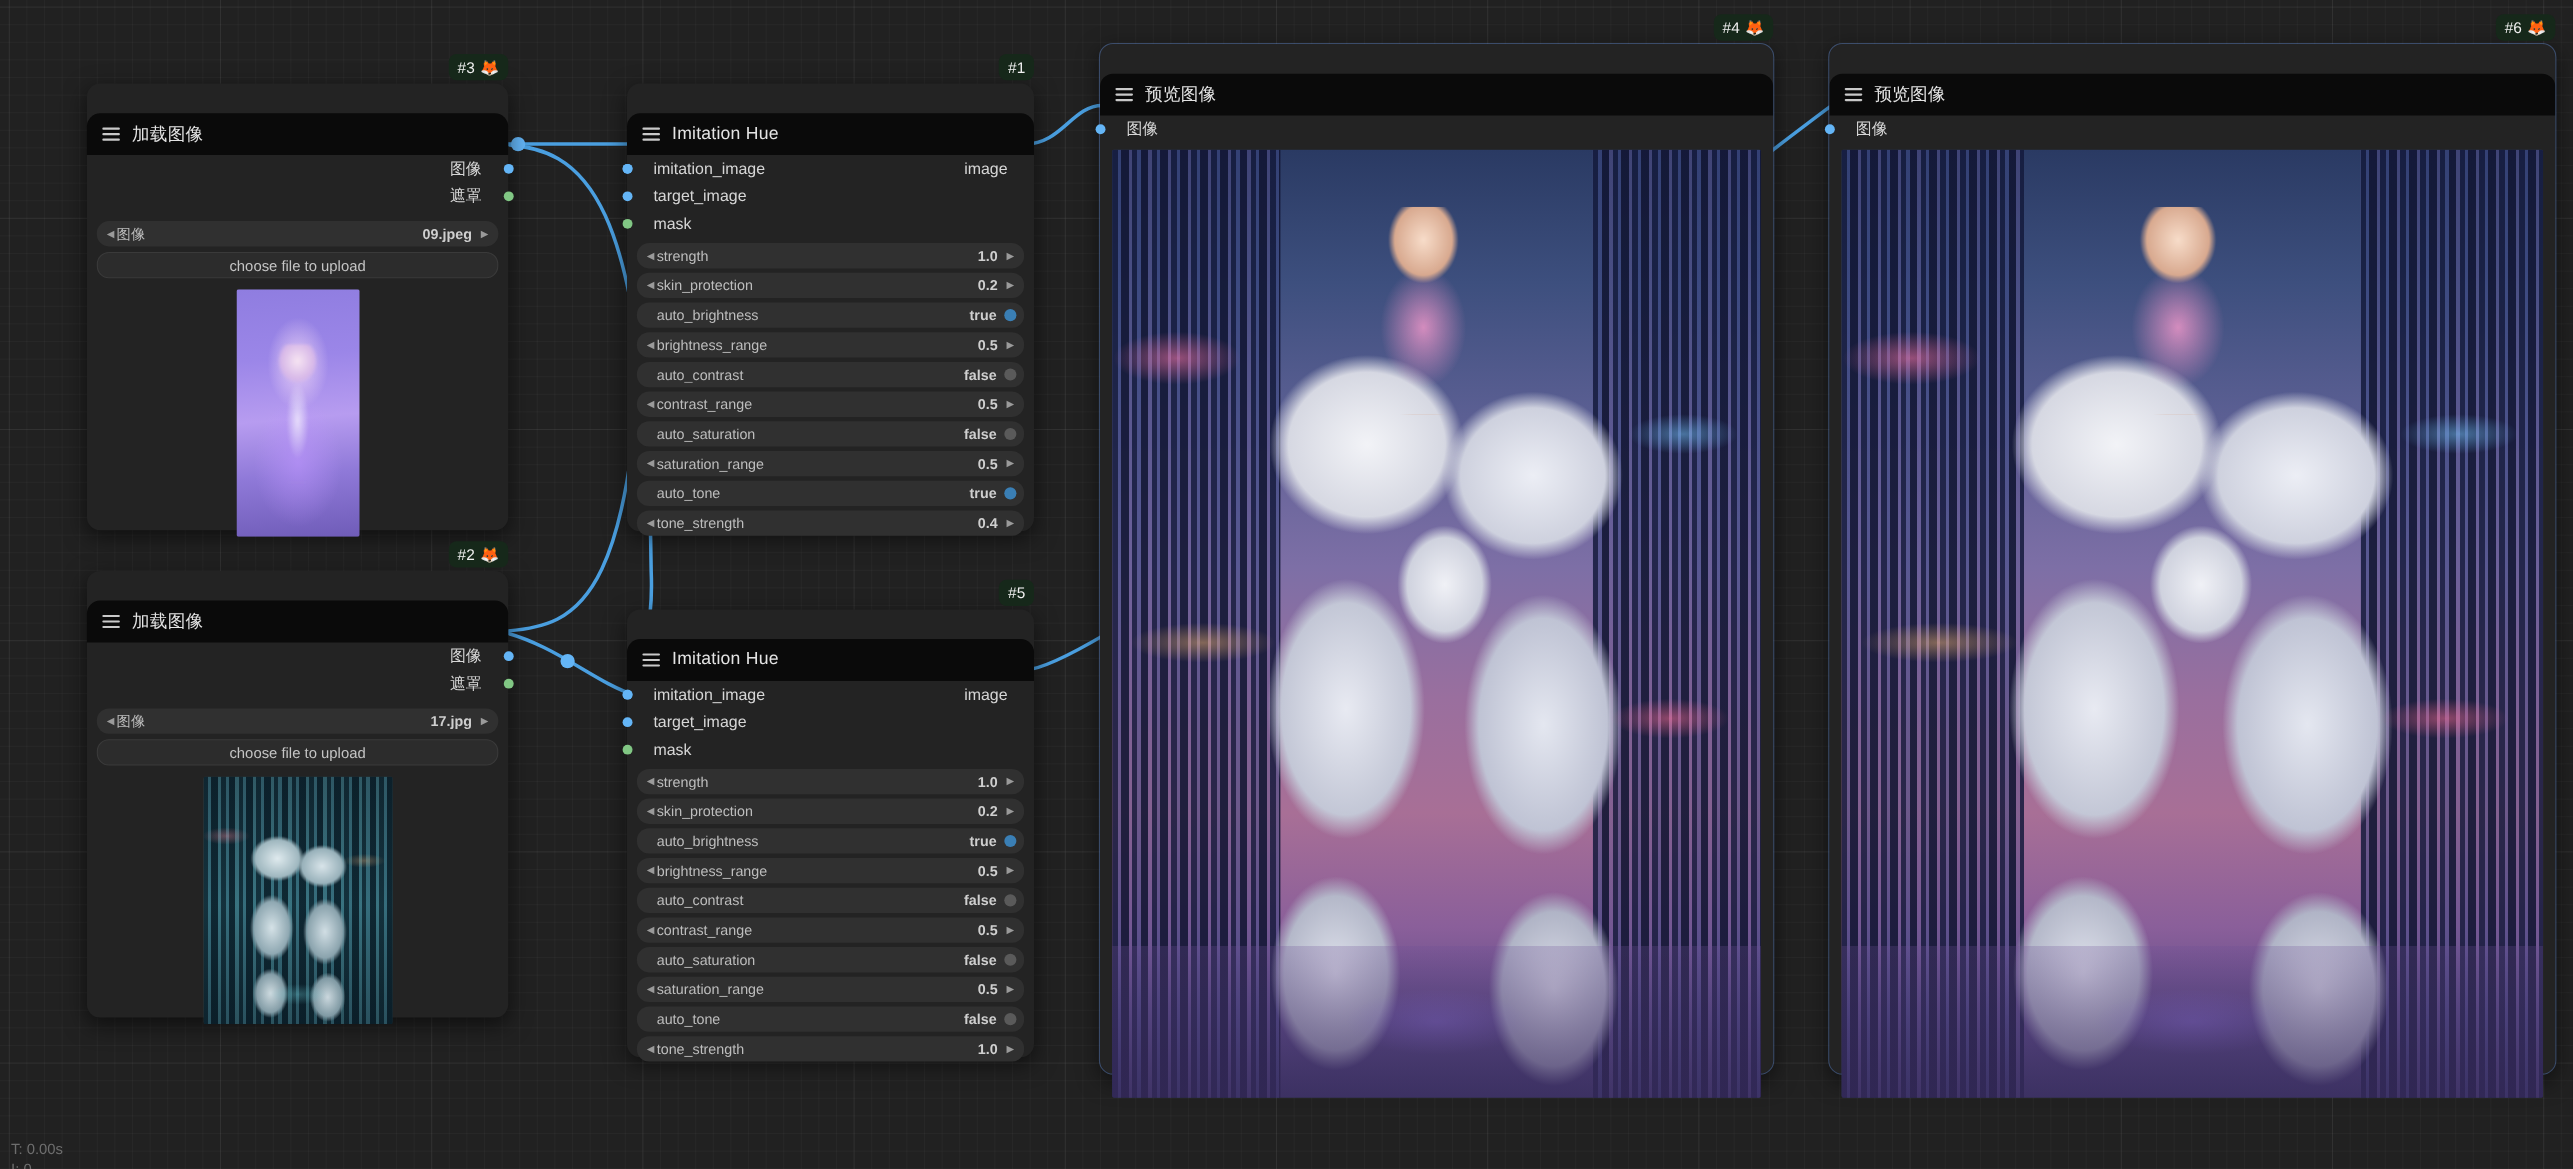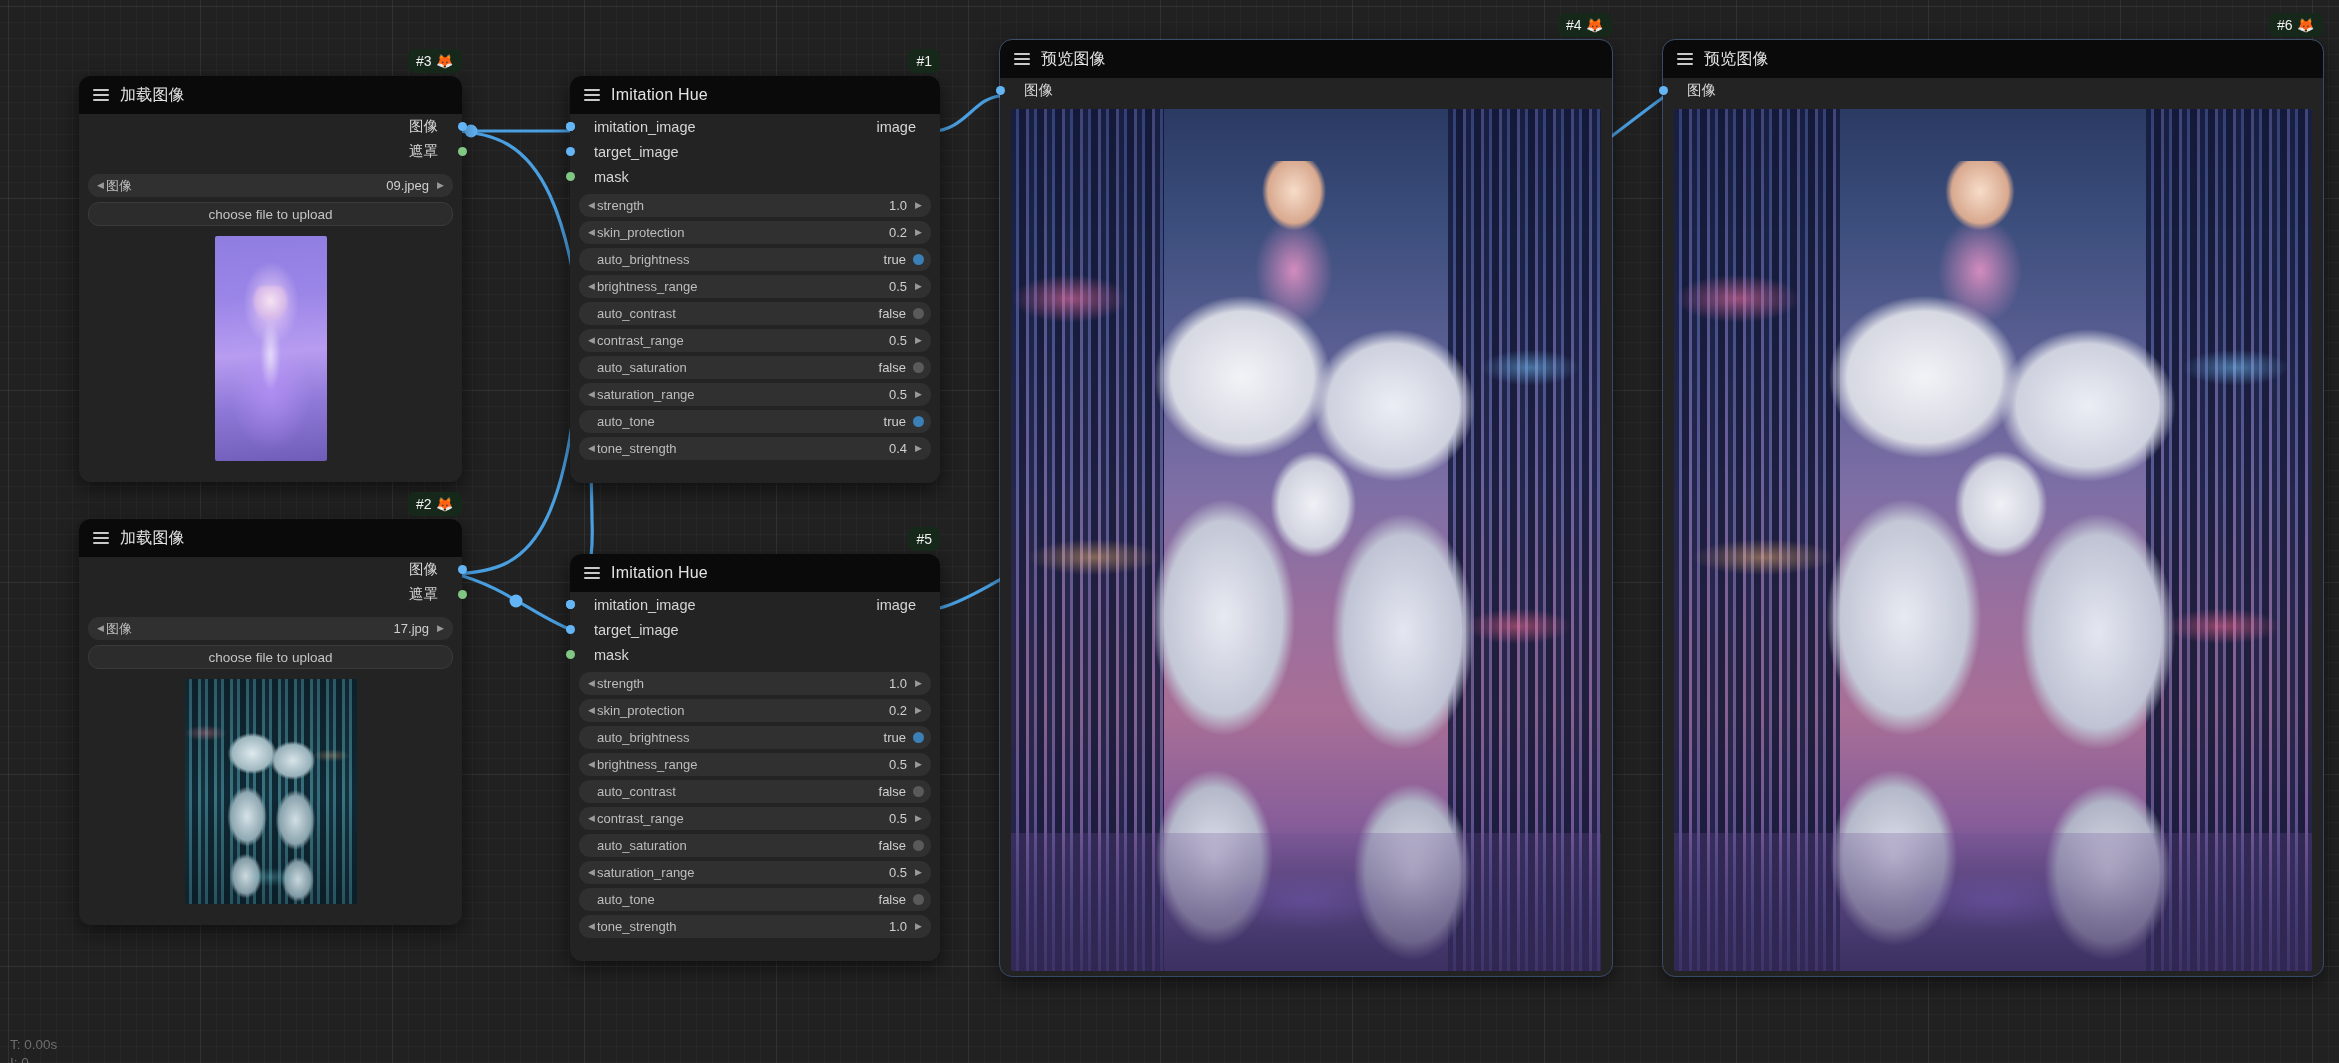--- a/index.html
+++ b/index.html
@@ -36,20 +36,21 @@
     overflow: visible;
   }
   .node.selected { outline: 1px solid rgba(120,170,255,0.35); }
   .node-header {
     height: 38px;
     background: #0a0a0a;
     border-radius: 12px 12px 0 0;
     display: flex; align-items: center;
     padding: 0 14px;
     gap: 11px;
+    margin-top: 27px;
   }
   .burger { display: inline-flex; flex-direction: column; justify-content: center; gap: 3px; width: 16px; }
   .burger i { display: block; height: 2px; background: #c9c9c9; border-radius: 1px; }
   .node-title {
     color: #e3e3e3;
     font-size: 16px;
     letter-spacing: 0.2px;
     white-space: nowrap;
   }
   .node-body { padding: 0 0 12px 0; position: relative; }
@@ -95,21 +96,21 @@
     height: 23px;
     background: #303030;
     border-radius: 11px;
     display: flex; align-items: center;
     padding: 0 7px;
     font-size: 13px;
     color: #bdbdbd;
     position: relative;
   }
   .widget .wname { flex: 1; white-space: nowrap; overflow: hidden; }
-  .widget .wval  { color: #cfcfcf; white-space: nowrap; }
+  .widget .wval  { color: #cfcfcf; white-space: nowrap; font-weight: bold; }
   .arrow {
     color: #9a9a9a; font-size: 9px; line-height: 1;
     width: 11px; text-align: center; flex: 0 0 11px;
   }
   .arrow.spacer { visibility: hidden; }
   .toggle {
     width: 11px; height: 11px; border-radius: 50%;
     flex: 0 0 11px; margin-left: 7px;
   }
   .toggle.on  { background: #3a7fb5; }

